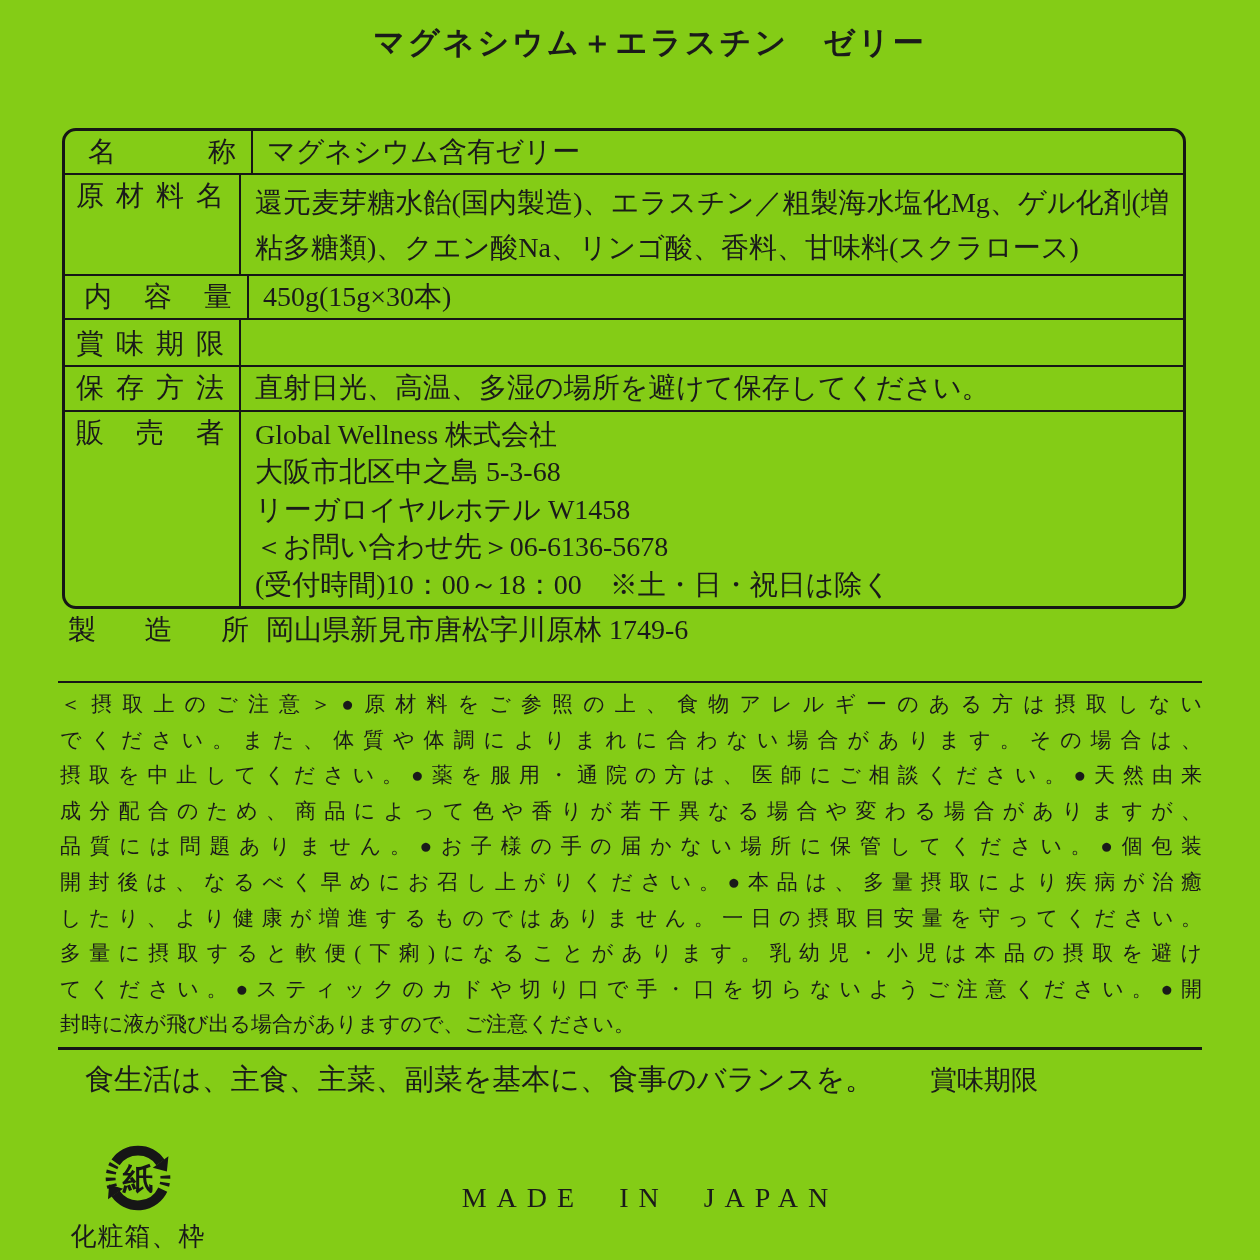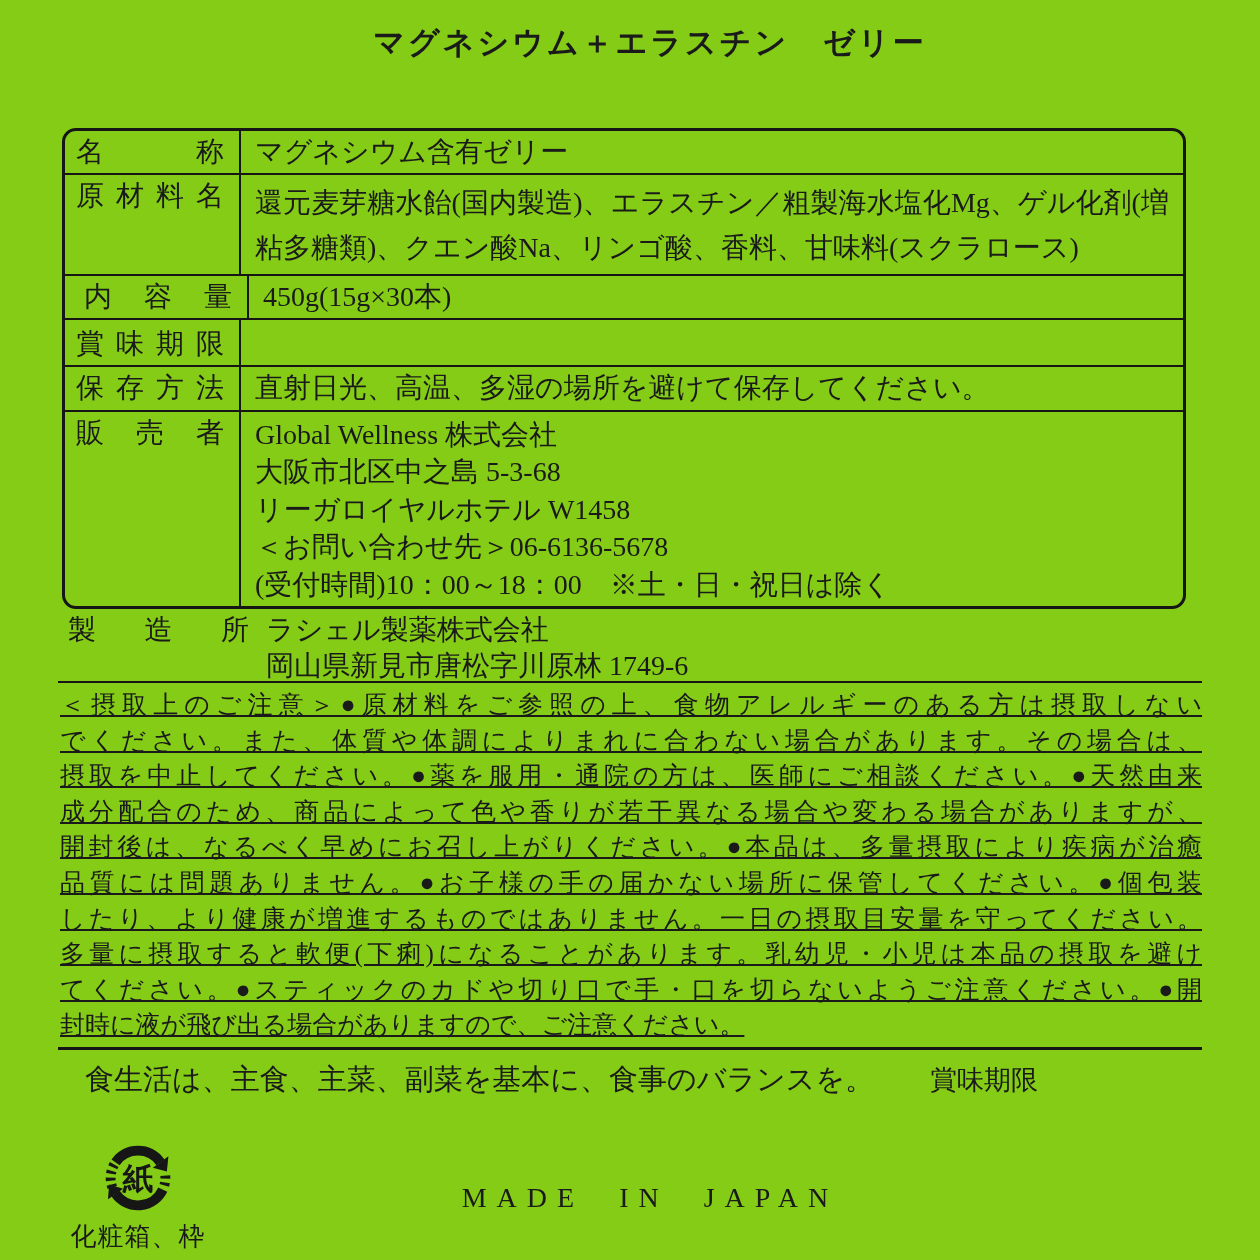--- a/index.html
+++ b/index.html
@@ -24,21 +24,21 @@
   .trow{display:flex;box-sizing:border-box;}
   .trow + .trow{border-top:2px solid #161616;}
   .tlabel{
     flex:0 0 176px;width:176px;box-sizing:border-box;
     border-right:2px solid #161616;
     padding:3px 14px 3px 11px;
     text-align:justify;text-align-last:justify;
     line-height:36px;letter-spacing:1px;
   }
   .tvalue{flex:1;padding:3px 14px;line-height:36px;}
-  .r0{min-height:42px;}
+  .r0{min-height:42px;margin-left:12px;}
   .r1{min-height:101px;}
   .r1 .tvalue{line-height:45px;padding-top:5px;}
   .r2{min-height:41px;padding-left:8px;}
   .r3{min-height:47px;}
   .r3 .tcell{padding-top:6px;}
   .r4{min-height:45px;}
   .r5{min-height:188px;}
   .r5 .tvalue{line-height:37.4px;padding-top:4px;}
   .fill{text-align:justify;text-align-last:justify;}
 
@@ -52,21 +52,21 @@
   .maker-value{line-height:36px;}
 
   
   .rule{position:absolute;left:58px;width:1144px;height:0;border:none;border-top:2px solid #161616;margin:0;}
   .rule-1{top:681px;}
   .rule-2{top:1047px;border-top-width:3px;}
 
   
   .precautions{
     position:absolute;top:687px;left:60px;width:1142px;
-    font-size:25px;line-height:35.6px;text-decoration:underline;
+    font-size:21px;line-height:35.6px;
   }
 
   
   .balance-row{position:absolute;top:1060px;left:62px;width:1140px;height:40px;font-size:29px;}
   .balance-note{position:absolute;left:23px;top:0;text-align:right;}
   .expiry-label{position:absolute;left:868px;top:2px;font-size:27px;}
 
   .recycle{position:absolute;top:1140px;left:62px;width:152px;text-align:center;}
   .recycle svg{display:block;margin:0 auto;}
   .recycle-caption{font-size:26px;margin-top:3px;letter-spacing:1px;}
@@ -114,34 +114,33 @@
         <div>リーガロイヤルホテル W1458</div>
         <div>＜お問い合わせ先＞06-6136-5678</div>
         <div>(受付時間)10：00～18：00　※土・日・祝日は除く</div>
       </div>
     </div>
   </div>
 
   <div class="maker">
     <div class="maker-label">製造所</div>
     <div class="maker-value">
-      <div>ラシェル製薬株式会社</div>
       <div>岡山県新見市唐松字川原林 1749-6</div>
     </div>
   </div>
 
   <hr class="rule rule-1">
 
   <div class="precautions">
     <div class="fill">＜摂取上のご注意＞●原材料をご参照の上、食物アレルギーのある方は摂取しない</div>
     <div class="fill">でください。また、体質や体調によりまれに合わない場合があります。その場合は、</div>
     <div class="fill">摂取を中止してください。●薬を服用・通院の方は、医師にご相談ください。●天然由来</div>
     <div class="fill">成分配合のため、商品によって色や香りが若干異なる場合や変わる場合がありますが、</div>
+    <div class="fill">品質には問題ありません。●お子様の手の届かない場所に保管してください。●個包装</div>
     <div class="fill">開封後は、なるべく早めにお召し上がりください。●本品は、多量摂取により疾病が治癒</div>
-    <div class="fill">品質には問題ありません。●お子様の手の届かない場所に保管してください。●個包装</div>
     <div class="fill">したり、より健康が増進するものではありません。一日の摂取目安量を守ってください。</div>
     <div class="fill">多量に摂取すると軟便(下痢)になることがあります。乳幼児・小児は本品の摂取を避け</div>
     <div class="fill">てください。●スティックのカドや切り口で手・口を切らないようご注意ください。●開</div>
     <div>封時に液が飛び出る場合がありますので、ご注意ください。</div>
   </div>
 
   <hr class="rule rule-2">
 
   <div class="balance-row">
     <span class="balance-note">食生活は、主食、主菜、副菜を基本に、食事のバランスを。</span>

